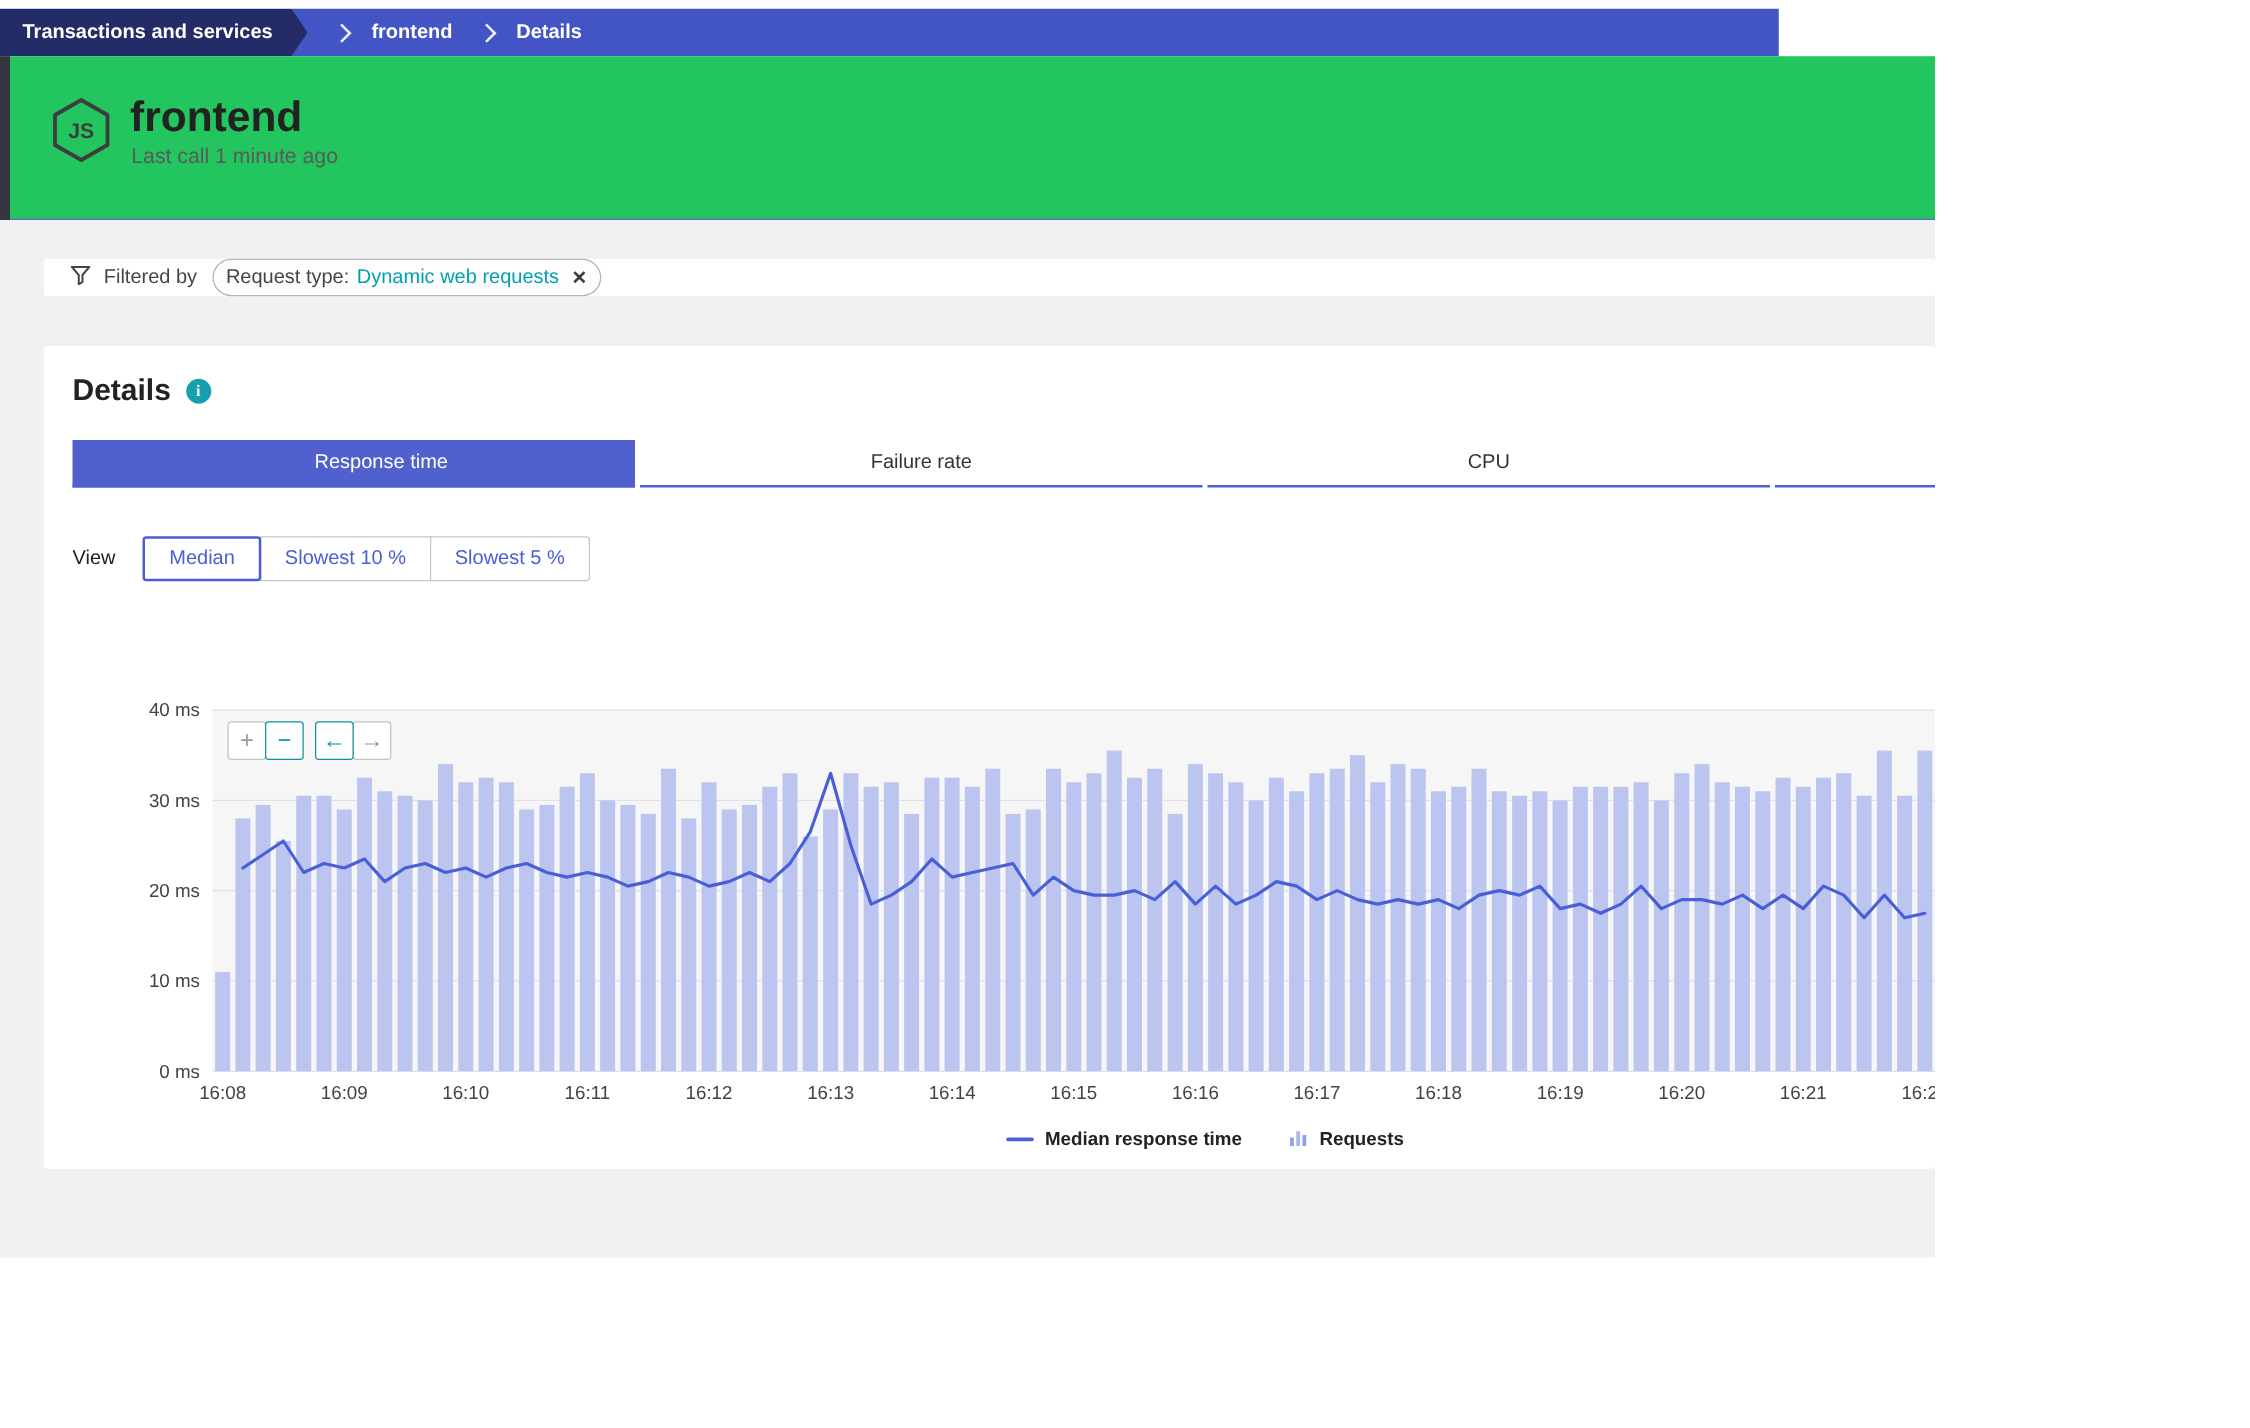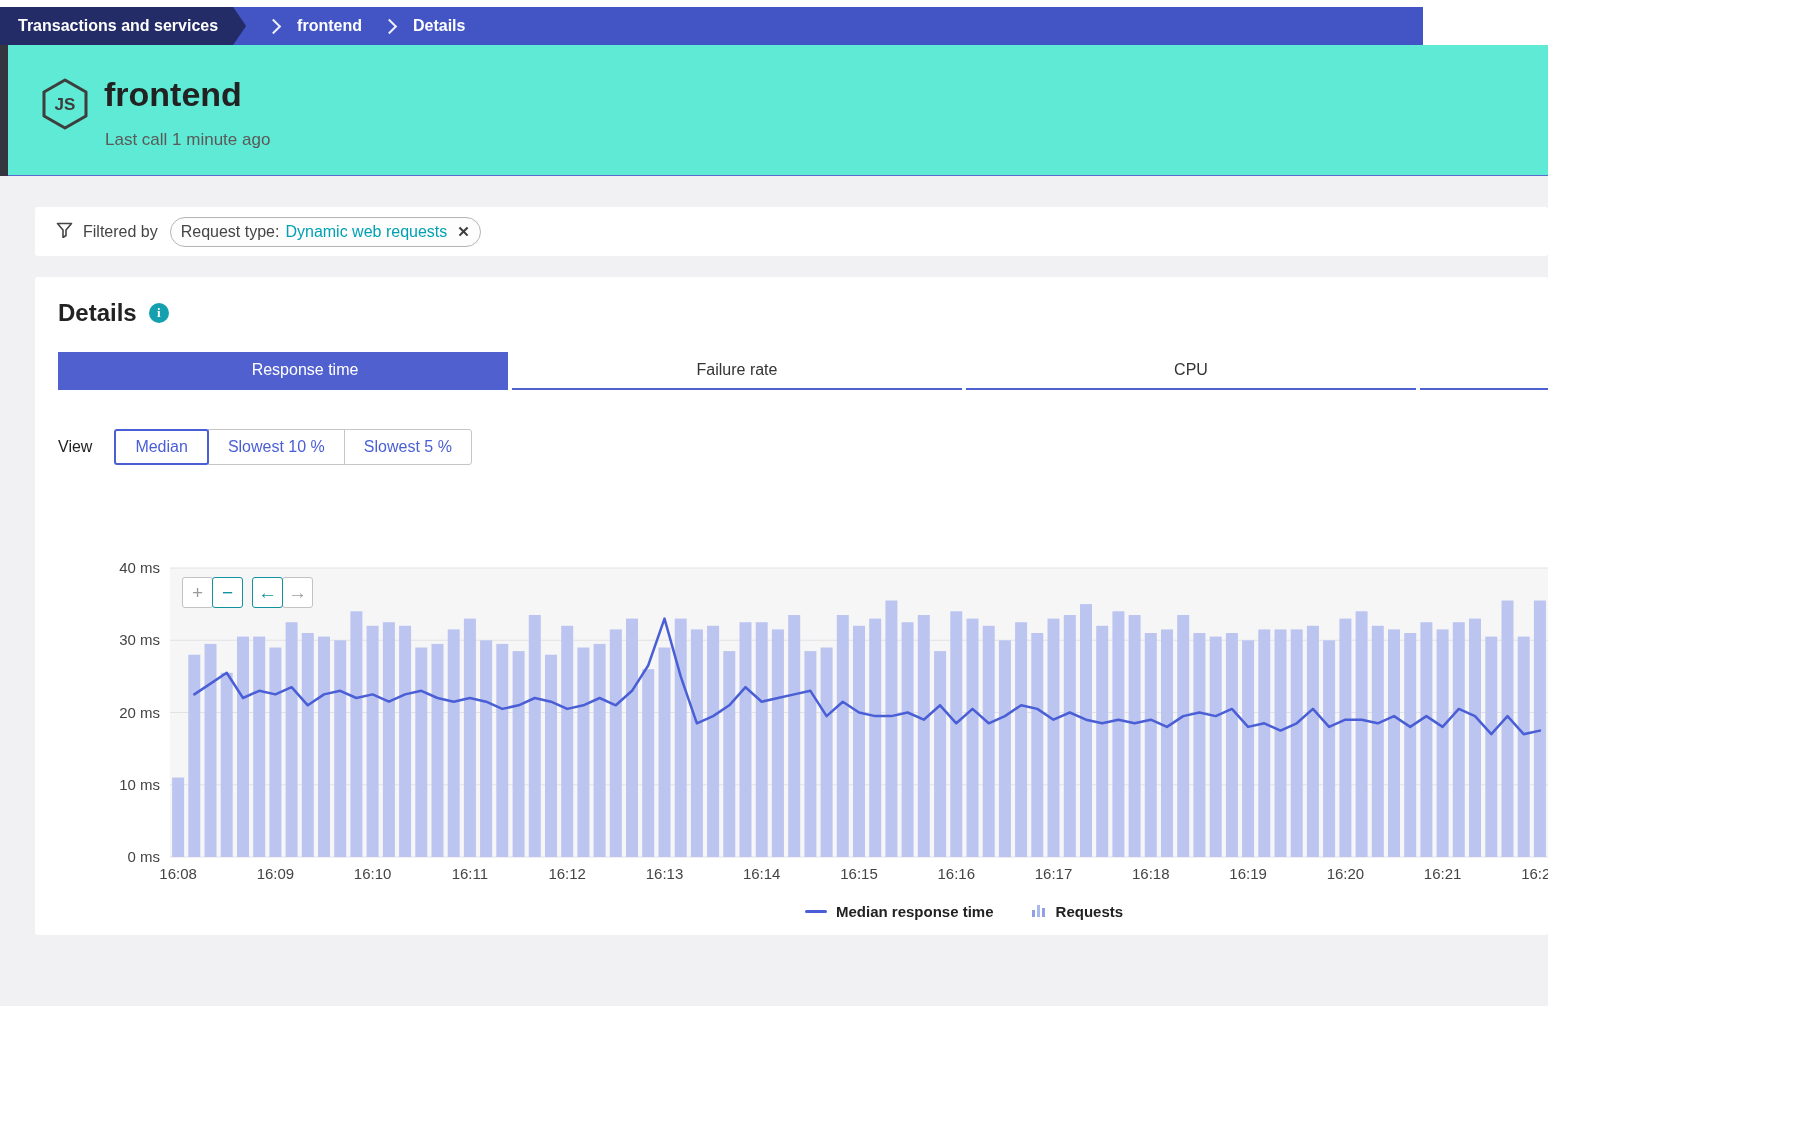--- a/index.html
+++ b/index.html
@@ -10,32 +10,32 @@
   .crumbbar { position: absolute; left: 0; top: 7px; width: 1423px; height: 38px;
     background: #4355c5; display: flex; align-items: center; }
   .crumb-first { height: 100%; background: #232c66; color: #fff; font-size: 16px; font-weight: 700;
     display: flex; align-items: center; padding: 0 28px 0 18px;
     clip-path: polygon(0 0, calc(100% - 13px) 0, 100% 50%, calc(100% - 13px) 100%, 0 100%); cursor: pointer; }
   .chev { width: 11px; height: 11px; border-top: 2px solid rgba(255,255,255,.9); border-right: 2px solid rgba(255,255,255,.9);
     transform: rotate(45deg); margin: 0 18px 0 22px; flex: 0 0 auto; }
   .crumb { color: #fff; font-size: 16px; font-weight: 700; cursor: pointer; }
 
   
-  .header { position: absolute; left: 0; top: 45px; width: 1548px; height: 131px; background: #5eead4;
+  .header { position: absolute; left: 0; top: 45px; width: 1548px; height: 131px; background: #22c55e;
     border-bottom: 1px solid #5b6ace; }
   .side-strip { position: absolute; left: 0; top: 45px; width: 8px; height: 131px; background: #34353f; }
   .svc-icon { position: absolute; left: 40px; top: 32px; }
   .svc-title { position: absolute; left: 104px; top: 30px; font-size: 34px; font-weight: 700; color: #222; }
-  .svc-sub { position: absolute; left: 105px; top: 85px; font-size: 17px; color: #5a5a5a; }
+  .svc-sub { position: absolute; left: 105px; top: 70px; font-size: 17px; color: #5a5a5a; }
 
   
   .content-bg { position: absolute; left: 0; top: 176px; width: 1548px; height: 830px; background: #f1f1f3; }
 
   
-  .filterbar { position: absolute; left: 35px; top: 31px; width: 1513px; height: 49px; background: #fff;
+  .filterbar { position: absolute; left: 35px; top: 31px; width: 1513px; height: 30px; background: #fff;
     border-radius: 3px; display: flex; align-items: center; padding-left: 21px; }
   .filterbar .flabel { font-size: 16px; color: #454545; margin-left: 10px; }
   .chip { display: flex; align-items: center; margin-left: 12px; border: 1px solid #b4b4b4; border-radius: 15px;
     background: #fdfdfd; height: 30px; padding: 0 10px; cursor: pointer; }
   .chip .ckey { font-size: 16px; color: #454545; }
   .chip .cval { font-size: 16px; color: #00a1b2; margin-left: 6px; }
   .chip .cx { font-size: 15px; font-weight: 700; color: #3d3d3d; margin-left: 10px; cursor: pointer; }
 
   
   .card { position: absolute; left: 35px; top: 101px; width: 1513px; height: 658px; background: #fff;

